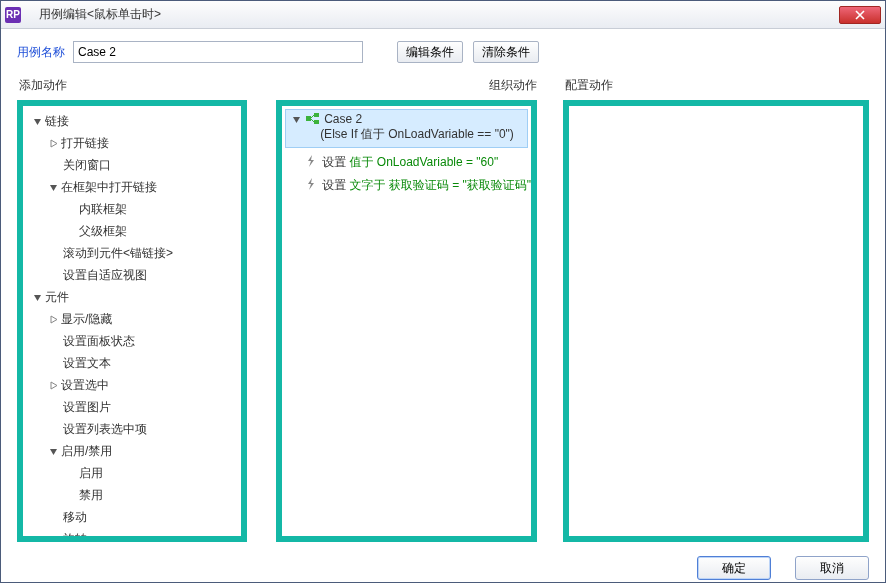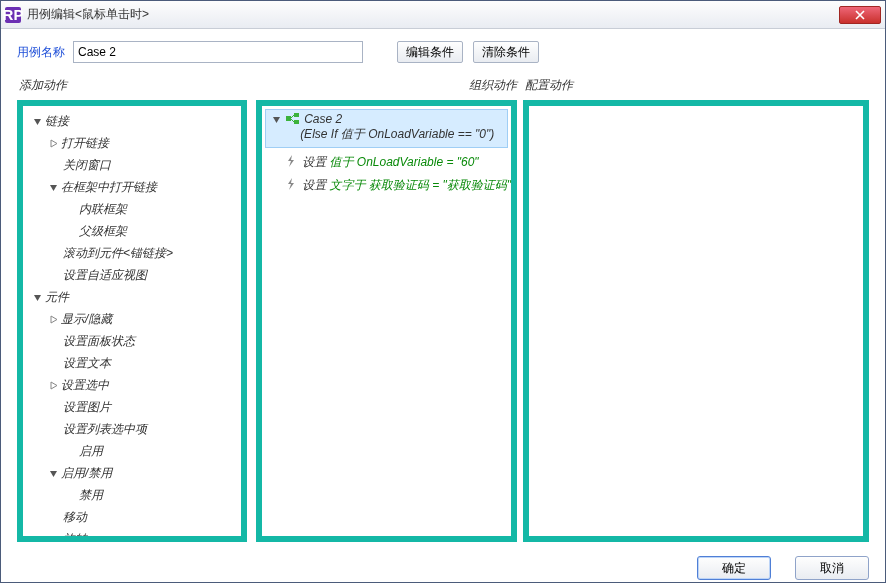--- a/index.html
+++ b/index.html
@@ -1,28 +1,28 @@
 <!DOCTYPE html>
 <html><head>
 <meta charset="utf-8">
 <style>
 * { box-sizing: border-box; margin: 0; padding: 0; font-family: "Microsoft YaHei", "SimSun", Arial, sans-serif; font-size: 12px; }
 body { background: #fff; width: 886px; height: 583px; overflow: hidden; border: 1px solid #4b5b7a; }
 .titlebar { height: 28px; background: linear-gradient(#fdfdfd,#e9ecf2); border-bottom: 1px solid #c8cdd6; display: flex; align-items: center; padding: 0 4px; }
-.titlebar .appicon { width: 16px; height: 16px; background:#6b2fb3; color:#fff; font-size:15px; font-weight:bold; display:flex; align-items:center; justify-content:center; border-radius:2px; margin-right:6px;}
+.titlebar .appicon { width: 16px; height: 16px; background:#6b2fb3; color:#fff; font-size:10px; font-weight:bold; display:flex; align-items:center; justify-content:center; border-radius:2px; margin-right:18px;}
 .titlebar .title { color:#333; flex:1; }
 .titlebar .closebtn { width:42px; height:18px; background: linear-gradient(#e67,#c9302c); border:1px solid #a02622; border-radius:2px; display:flex; align-items:center; justify-content:center; color:#fff; font-weight:bold; cursor:pointer;}
 .closebtn svg { width:10px; height:10px; }
 .content { padding: 12px 16px 8px 16px; }
 .row-top { display:flex; align-items:center; margin-bottom: 14px; }
 .row-top .lbl { width:56px; color:#1d4ed8; }
 .row-top input[type=text] { width:290px; height:22px; border:1px solid #a9b3c4; padding:0 4px; background:#fff; }
 .row-top .spacer { width:34px; }
 .row-top button { width:66px; height:22px; margin-right:10px; background:linear-gradient(#fefefe,#e9ecf1); border:1px solid #a9b3c4; border-radius:2px; cursor:pointer; font-size:12px;}
-.columns { display:flex; gap:6px;font-style:italic; }
+.columns { display:flex; gap:26px; }
 .col { display:flex; flex-direction:column; }
 .col .colhead { color:#333; margin-bottom:6px; padding-left:2px; }
 .col .box { border:6px solid #14b8a6; background:#fff; height:442px; overflow:auto; position:relative;}
 .col1 { width:230px; }
 .col2 { width:264px;align-items:flex-end; }
 .col3 { flex:1; }
 .tree { padding:4px 2px; }
 .tree-item { display:flex; align-items:center; height:22px; white-space:nowrap; cursor:pointer; }
 .tree-item.lvl0 { padding-left: 6px; }
 .tree-item.lvl1 { padding-left: 22px; }
@@ -146,30 +146,30 @@
                 </svg>
               </span>
               <span class="txt">设置选中</span>
             </div>
           <div class="tree-item lvl2">
               <span class="txt">设置图片</span>
             </div>
           <div class="tree-item lvl2">
               <span class="txt">设置列表选中项</span>
             </div>
+          <div class="tree-item lvl1">
+              <span class="tw">
+                <svg viewBox="0 0 9 9">
+                  <path d="M1 2 L8 2 L4.5 8 Z" fill="#555"></path>
+                </svg>
+              </span>
+              <span class="txt">启用/禁用</span>
+            </div>
           <div class="tree-item lvl3">
               <span class="txt">启用</span>
-            </div>
-          <div class="tree-item lvl1">
-              <span class="tw">
-                <svg viewBox="0 0 9 9">
-                  <path d="M1 2 L8 2 L4.5 8 Z" fill="#555"></path>
-                </svg>
-              </span>
-              <span class="txt">启用/禁用</span>
             </div>
           <div class="tree-item lvl3">
               <span class="txt">禁用</span>
             </div>
           <div class="tree-item lvl2">
               <span class="txt">移动</span>
             </div>
           <div class="tree-item lvl2">
               <span class="txt">旋转</span>
             </div>

